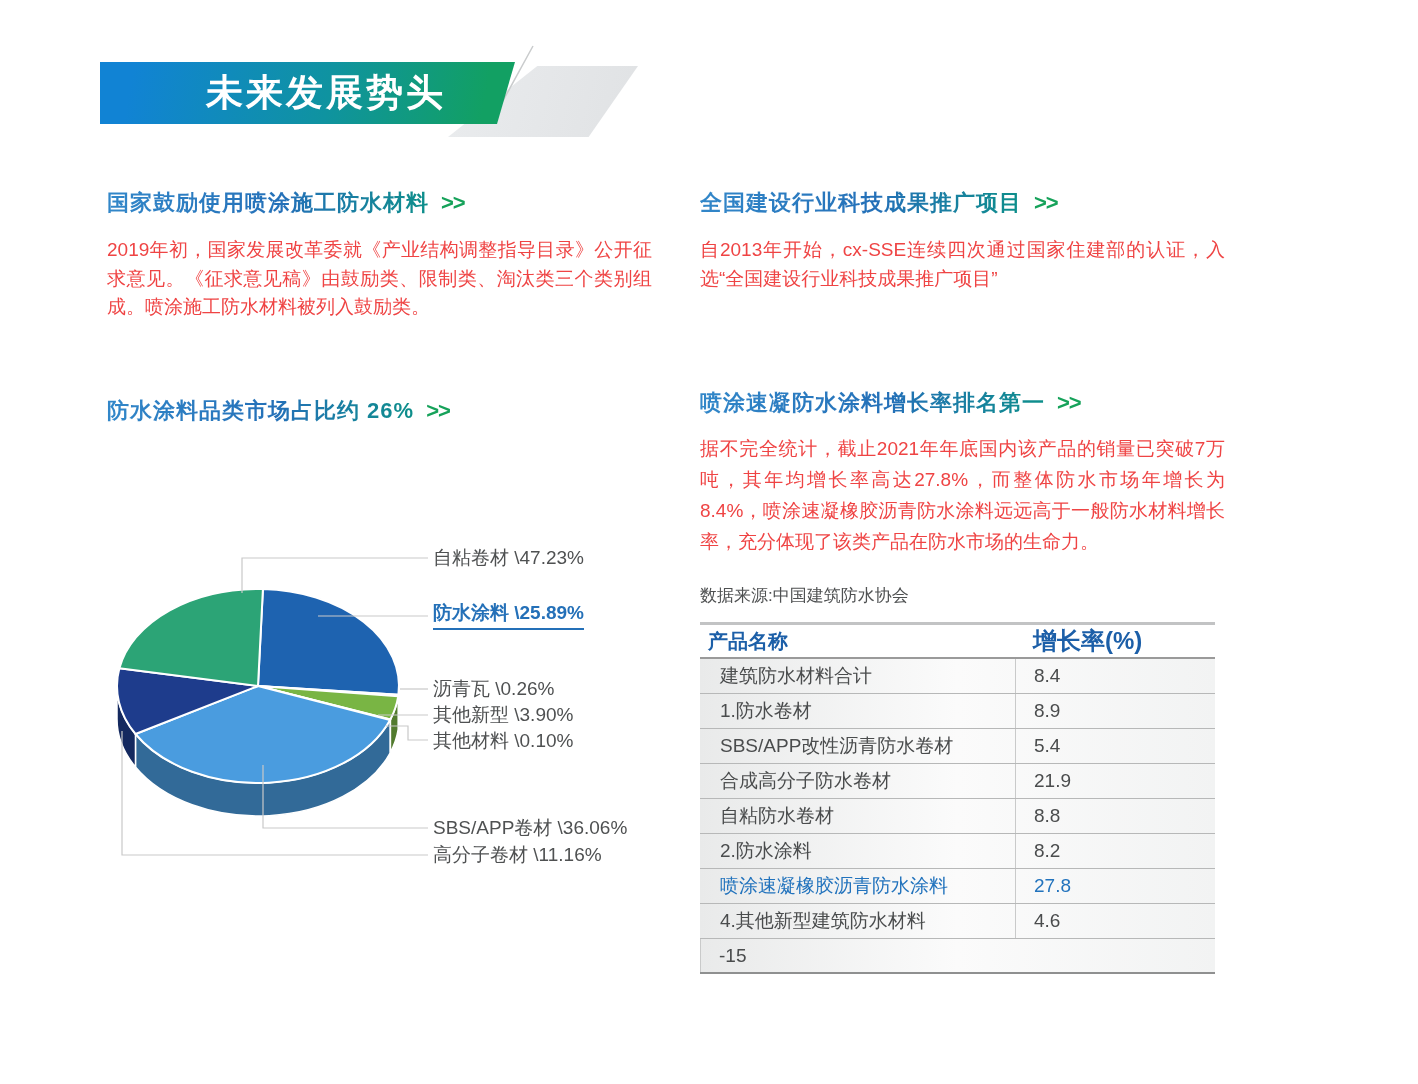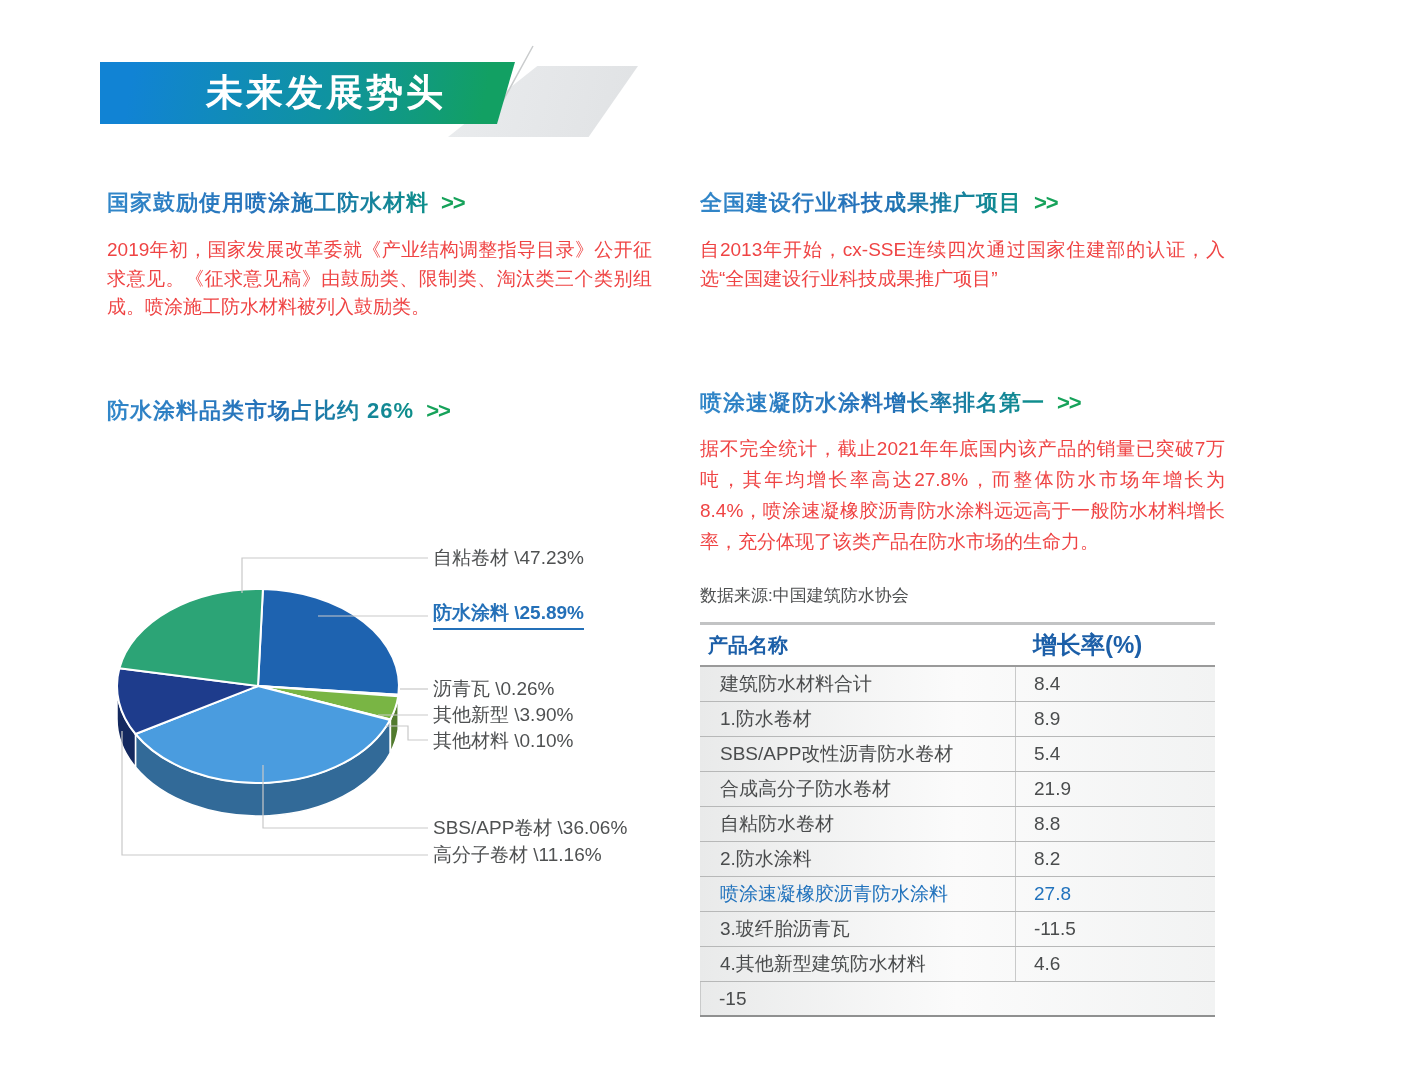--- a/index.html
+++ b/index.html
@@ -48,21 +48,21 @@
   .pie-wrap { position:absolute; left:90px; top:535px; width:620px; height:345px; }
   .pie-wrap svg { position:absolute; left:0; top:0; }
   .pie-label {
     position:absolute; left:343px; transform:translateY(-50%);
     font-size:19px; color:#4f5152; white-space:nowrap;
   }
   .pie-label.hl { color:#2470b8; font-weight:bold; border-bottom:2px solid #2470b8; padding-bottom:2px; }
 
   
   .gtable { position:absolute; left:700px; top:622px; width:515px; border-top:3px solid #c2c3c4; }
-  .thead { display:flex; align-items:center; height:42px; border-bottom:2px solid #9a9a9a; background:#ffffff; }
+  .thead { display:flex; align-items:center; height:34px; border-bottom:2px solid #9a9a9a; background:#ffffff; }
   .th-name { width:315px; padding-left:8px; font-size:20px; font-weight:bold; color:#1c5fa8; }
   .th-val  { flex:1; padding-left:18px; font-size:24px; font-weight:bold; color:#1c5fa8; }
   .trow {
     display:flex; align-items:stretch; height:35px;
     border-bottom:1px solid #b7b8b8; font-size:19px; color:#4a4c4d;
     background:linear-gradient(90deg,#e9eaea 0%,#fbfbfb 50%,#f2f3f3 100%);
   }
   .trow:last-child { border-bottom:2px solid #8f9090; }
   .td-name { width:315px; padding-left:20px; display:flex; align-items:center; }
   .td-val  { flex:1; padding-left:18px; border-left:1px solid #c9caca; display:flex; align-items:center; }
@@ -172,24 +172,20 @@
       </div>
       <div class="trow">
         <span class="td-name">2.防水涂料</span>
         <span class="td-val">8.2</span>
       </div>
       <div class="trow hl">
         <span class="td-name">喷涂速凝橡胶沥青防水涂料</span>
         <span class="td-val">27.8</span>
       </div>
       <div class="trow">
-        <span class="td-name">3.玻纤胎沥青瓦</span>
-        <span class="td-val">-11.5</span>
-      </div>
-      <div class="trow">
         <span class="td-name">4.其他新型建筑防水材料</span>
         <span class="td-val">4.6</span>
       </div>
       <div class="trow">
         <span class="td-val">-15</span>
       </div>
     </div>
 </div>
 
 </body></html>

